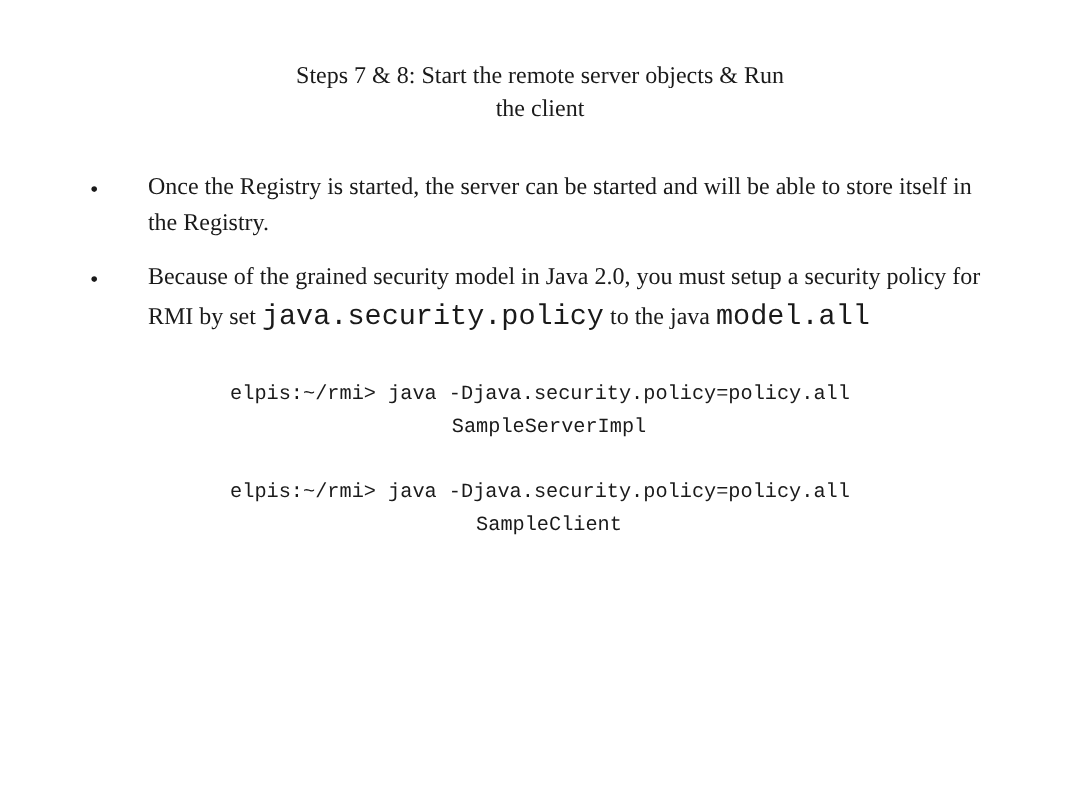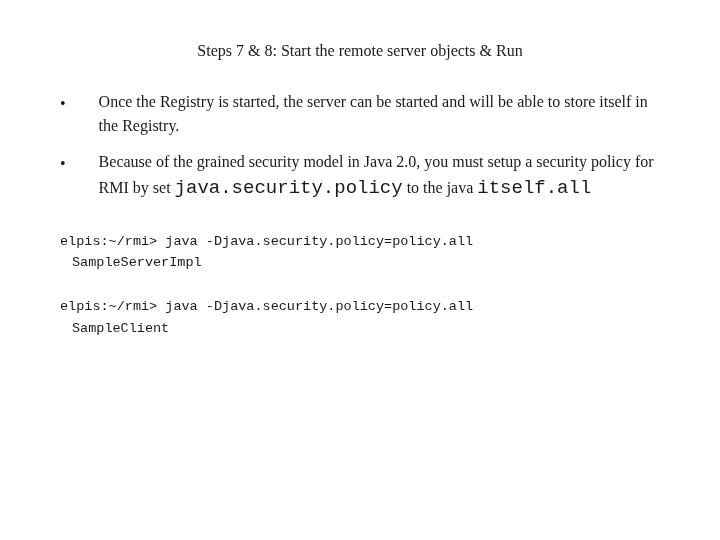--- a/index.html
+++ b/index.html
@@ -66,47 +66,49 @@
       font-size: 19px;
     }
 
     .code-block {
       font-family: 'Courier New', Courier, monospace;
       font-size: 13.5px;
       color: #1a1a1a;
       margin-bottom: 22px;
       line-height: 1.6;
       margin-left: 0;
+      text-align: center;
     }
 
     .code-block .indent {
       margin-left: 12px;
       display: block;
     }
   </style>
 </head>
 <body>
 
 <div class="slide-container">
 
   <h1 class="slide-title">
     <span>Steps 7 &amp; 8: Start the remote server objects &amp; Run</span><br>
+    <span>the client</span>
   </h1>
 
   <ul class="bullet-list">
     <li class="bullet-item">
       <span class="bullet-dot">•</span>
       <span class="bullet-text">
         <span>Once the Registry is started, the server can be started and will be able to store itself in the Registry.</span>
       </span>
     </li>
     <li class="bullet-item">
       <span class="bullet-dot">•</span>
       <span class="bullet-text">
-        <span>Because of the grained security model in Java 2.0, you must setup a security policy for RMI by set </span><code>java.security.policy</code><span> to the java </span><code>itself.all</code>
+        <span>Because of the grained security model in Java 2.0, you must setup a security policy for RMI by set </span><code>java.security.policy</code><span> to the java </span><code>model.all</code>
       </span>
     </li>
   </ul>
 
   <div class="code-block">
     <span>elpis:~/rmi&gt; java -Djava.security.policy=policy.all</span><br>
     <span class="indent">SampleServerImpl</span>
   </div>
 
   <div class="code-block">

